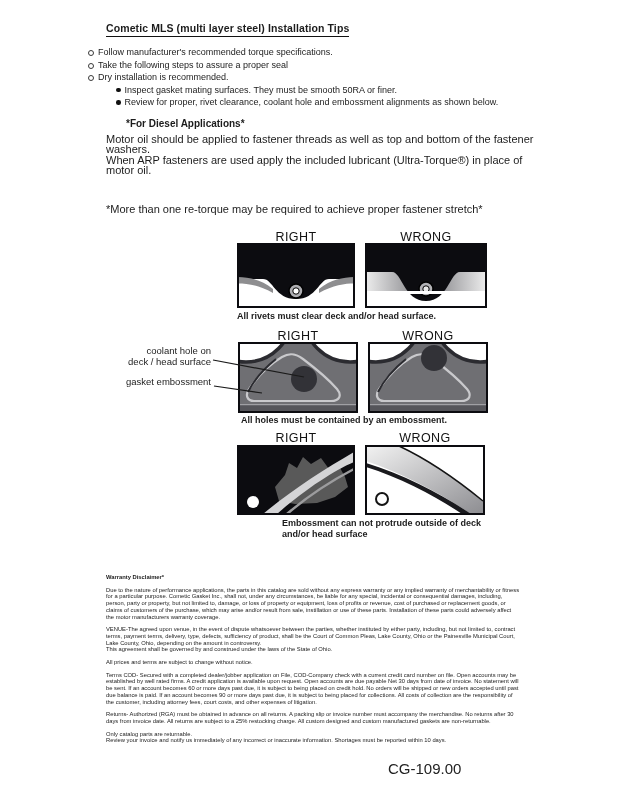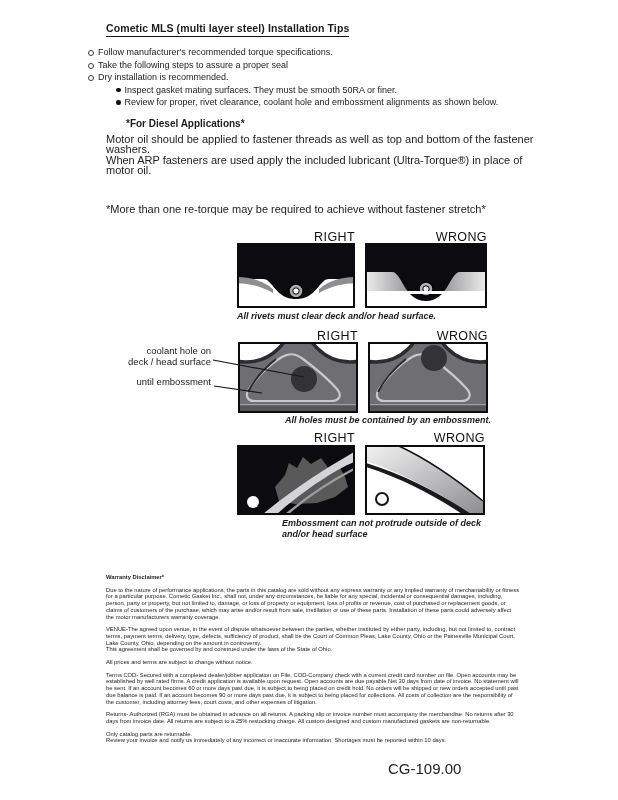--- a/index.html
+++ b/index.html
@@ -14,27 +14,27 @@
   .brow{display:flex;align-items:flex-start;}
   .marker{flex:0 0 auto;width:4px;height:4px;border-radius:50%;margin:4px 4px 0 0;}
   .marker.open{border:1px solid #3a3a3a;}
   .marker.fill{background:#111;width:4.5px;height:4.5px;}
   .sub{margin-left:28px;}
 
   .h2{left:106px;top:118px;font-size:10px;font-weight:bold;margin-left:20px;}
   .para{left:106px;width:440px;font-size:11px;line-height:10.4px;white-space:pre-line;}
   .p1{top:134px;} .p2{top:163px;} .note{top:204px;}
 
-  .figlabel{font-size:12.5px;letter-spacing:.4px;color:#111;text-align:right;}
+  .figlabel{font-size:12.5px;letter-spacing:.4px;color:#111;text-align:center;}
   .fl1r{left:237px;top:230px;width:118px;} .fl1w{left:365px;top:230px;width:122px;}
   .fl2r{left:238px;top:329px;width:120px;} .fl2w{left:368px;top:329px;width:120px;}
   .fl3r{left:237px;top:431px;width:118px;} .fl3w{left:365px;top:431px;width:120px;}
 
-  .cap{font-weight:bold;font-size:9px;line-height:11px;white-space:pre-line;font-style:italic;}
-  .cap1{left:237px;top:311px;} .cap2{left:241px;top:415px;margin-left:44px;} .cap3{left:237px;top:518px;margin-left:45px;}
+  .cap{font-weight:bold;font-size:9px;line-height:11px;white-space:pre-line;}
+  .cap1{left:237px;top:311px;} .cap2{left:241px;top:415px;} .cap3{left:237px;top:518px;margin-left:45px;}
 
   .sidelabel{left:98px;width:113px;font-size:9.5px;line-height:10.5px;text-align:right;white-space:pre-line;}
   .sl1{top:346px;} .sl2{top:377px;}
 
   .svgpanel{display:block;}
   .leader{pointer-events:none;}
 
   .warranty{left:106px;top:574px;width:414px;font-size:5.8px;line-height:6.7px;}
   .warranty .whead{font-weight:bold;margin:0 0 6px 0;}
   .warranty p{margin:0 0 6px 0;white-space:pre-line;}
@@ -67,21 +67,21 @@
     </div>
     <div class="brow sub">
       <span class="marker fill"></span>
       <span>Review for proper, rivet clearance, coolant hole and embossment alignments as shown below.</span>
     </div>
   </div>
 
   <div class="abs h2">*For Diesel Applications*</div>
   <div class="abs para p1">Motor oil should be applied to fastener threads as well as top and bottom of the fastener washers.
 When ARP fasteners are used apply the included lubricant (Ultra-Torque®) in place of motor oil.</div>
-  <div class="abs para note">*More than one re-torque may be required to achieve without fastener stretch*</div>
+  <div class="abs para note">*More than one re-torque may be required to achieve proper fastener stretch*</div>
 
   <div class="abs figlabel fl1r">RIGHT</div>
   <div class="abs figlabel fl1w">WRONG</div>
 
   <svg class="abs svgpanel" style="left:237px;top:243px" width="118" height="65" viewBox="0 0 118 65">
     <rect x="1" y="1" width="116" height="63" fill="#ffffff"></rect>
     <path d="M1,1 H117 V36 H92 C82,36 80,56 59,56 C38,56 36,36 26,36 H1 Z" fill="#0c0c10"></path>
     <path d="M1,34 C12,34.5 24,36 36,46 L36,50 C22,42 10,40.5 1,40.5 Z" fill="#8e8e90"></path>
     <path d="M117,34 C106,34.5 94,36 82,46 L82,50 C96,42 108,40.5 117,40.5 Z" fill="#8e8e90"></path>
     <circle cx="59" cy="48" r="7" fill="#aeaeb2" stroke="#000000" stroke-width="1.5"></circle>
@@ -110,21 +110,21 @@
     <rect x="1" y="1" width="120" height="63" fill="none" stroke="#0c0c10" stroke-width="2"></rect>
   </svg>
 
   <div class="abs cap cap1">All rivets must clear deck and/or head surface.</div>
 
   <div class="abs figlabel fl2r">RIGHT</div>
   <div class="abs figlabel fl2w">WRONG</div>
 
   <div class="abs sidelabel sl1">coolant hole on
 deck / head surface</div>
-  <div class="abs sidelabel sl2">until embossment</div>
+  <div class="abs sidelabel sl2">gasket embossment</div>
 
   <svg class="abs svgpanel" style="left:238px;top:342px" width="120" height="71" viewBox="0 0 120 71">
     <rect x="1" y="1" width="118" height="69" fill="#6f6f73"></rect>
     <circle cx="8" cy="-26" r="46" fill="#ffffff"></circle>
     <circle cx="112" cy="-26" r="46" fill="#ffffff"></circle>
     <circle cx="8" cy="-26" r="46" fill="none" stroke="#2b2b30" stroke-width="3.5"></circle>
     <circle cx="112" cy="-26" r="46" fill="none" stroke="#2b2b30" stroke-width="3.5"></circle>
     <rect x="1" y="62" width="118" height="1.4" fill="#a0a0a4"></rect>
     <rect x="1" y="63.4" width="118" height="6.6" fill="#55555a"></rect>
     <path d="M16,59 C9,59 7,53 11,47 C20,34 32,22 44,15 C51,11 57,11 65,17 C77,26 92,39 99,47 C104,53 102,59 93,59 Z" fill="none" stroke="#c9c9cc" stroke-width="2.2"></path>

